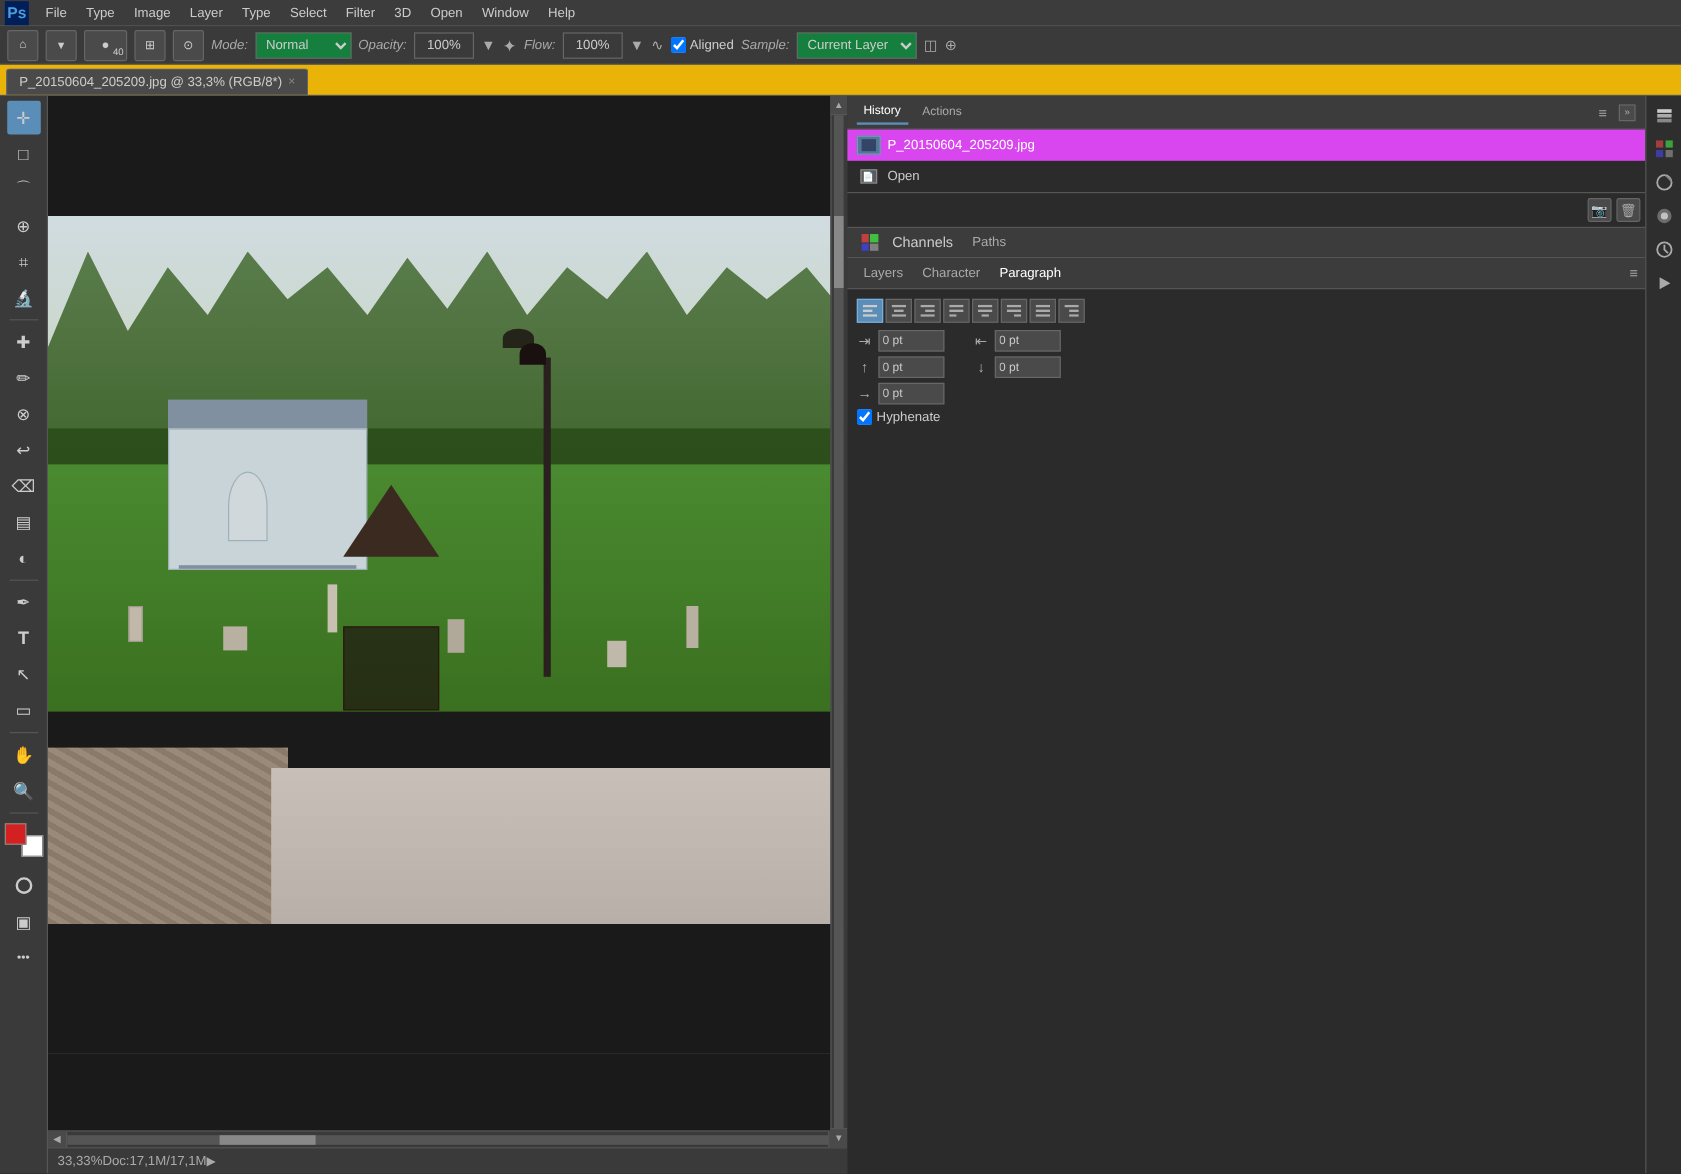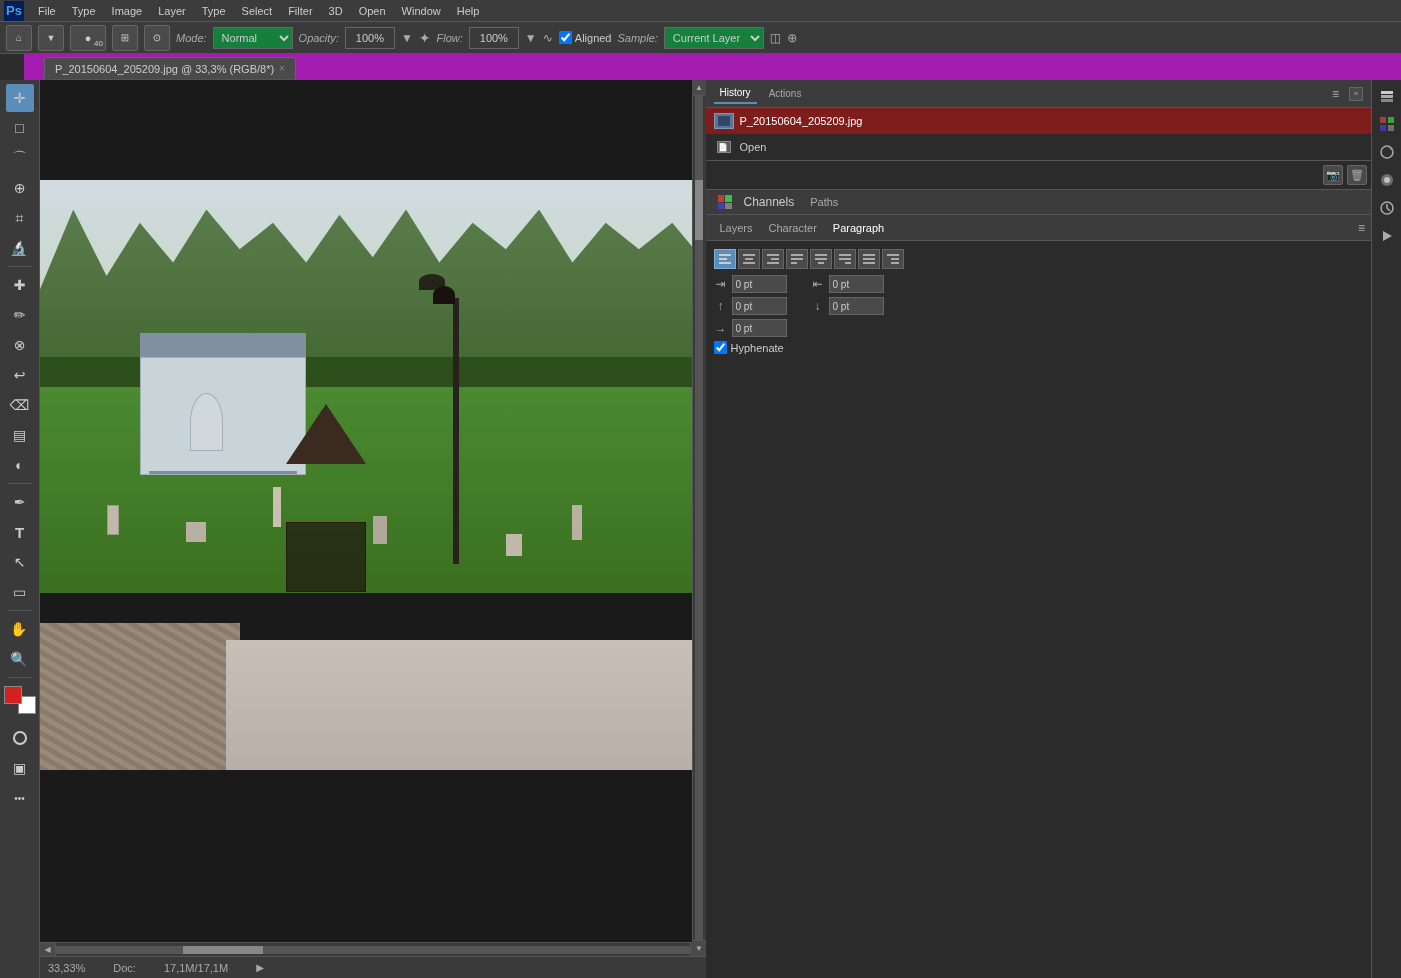--- a/index.html
+++ b/index.html
@@ -12,49 +12,49 @@
     
     #options-bar { display: flex; align-items: center; height: 32px; background: #3a3a3a; border-bottom: 1px solid #555; padding: 0 6px; gap: 6px; }
     .opt-btn { width: 26px; height: 26px; background: #4a4a4a; border: 1px solid #666; border-radius: 2px; cursor: pointer; display: flex; align-items: center; justify-content: center; color: #ccc; font-size: 10px; }
     .opt-label { font-size: 11px; color: #aaa; font-style: italic; }
     .opt-select { background: #15803d; border: 1px solid #666; color: #ccc; font-size: 11px; height: 22px; padding: 0 4px; cursor: pointer; }
     .opt-input { background: #3a3a3a; border: 1px solid #666; color: #ccc; font-size: 11px; height: 22px; width: 55px; padding: 0 4px; text-align: center; }
     .opt-icon { color: #aaa; font-size: 12px; cursor: pointer; }
     .opt-checkbox-label { display: flex; align-items: center; gap: 3px; font-size: 11px; color: #ccc; cursor: pointer; }
 
     
-    #tab-bar { height: 26px; background: #a21caf; border-bottom: 1px solid #555; display: flex; align-items: flex-end; padding-left: 20px; margin-left: 24px; }
+    #tab-bar { height: 26px; background: #eab308; border-bottom: 1px solid #555; display: flex; align-items: flex-end; padding-left: 5px; }
     .tab { display: flex; align-items: center; gap: 5px; height: 22px; background: #4a4a4a; padding: 0 10px; border-radius: 3px 3px 0 0; border: 1px solid #666; border-bottom: none; font-size: 11px; color: #ccc; cursor: pointer; }
     .tab-close { cursor: pointer; color: #888; font-size: 10px; }
 
     
     #main-layout { display: flex; width: 1401px; height: calc(978px - 22px - 32px - 26px); }
 
     
     #left-toolbar { width: 40px; background: #3a3a3a; border-right: 1px solid #555; display: flex; flex-direction: column; align-items: center; padding: 4px 0; gap: 2px; overflow: hidden; }
     .tool-btn { width: 28px; height: 28px; display: flex; align-items: center; justify-content: center; cursor: pointer; border-radius: 2px; color: #ccc; font-size: 14px; position: relative; }
     .tool-btn.active { background: #5a8db8; }
     .tool-separator { width: 24px; height: 1px; background: #555; margin: 2px 0; }
 
     
     #canvas-area { flex: 1; background: #5a5a5a; position: relative; overflow: hidden; display: flex; flex-direction: column; }
     #canvas-black-top { height: 100px; background: #1a1a1a; }
     #canvas-img-container { flex: 1; position: relative; background: #1a1a1a; display: flex; }
     #canvas-bottom { height: 100px; background: #1a1a1a; }
-    #status-bar { height: 22px; background: #3a3a3a; border-top: 1px solid #555; display: flex; align-items: center; padding: 0 8px; gap: 28px; }
+    #status-bar { height: 22px; background: #3a3a3a; border-top: 1px solid #555; display: flex; align-items: center; padding: 0 8px; gap: 0; }
     #right-icons { width: 30px; background: #2e2e2e; border-left: 1px solid #555; display: flex; flex-direction: column; align-items: center; padding: 4px 0; gap: 6px; }
     #right-side { display: flex; flex: 1; }
 
     
     .panel-header { display: flex; align-items: center; height: 28px; background: #3c3c3c; border-bottom: 1px solid #555; padding: 0 8px; gap: 6px; }
     .panel-tab { font-size: 10px; color: #aaa; cursor: pointer; padding: 4px 6px; }
     .panel-tab.active { color: #fff; border-bottom: 2px solid #5a8db8; }
     .panel-menu-btn { margin-left: auto; color: #aaa; cursor: pointer; font-size: 12px; }
     .history-item { display: flex; align-items: center; height: 26px; padding: 0 8px; gap: 6px; cursor: pointer; }
-    .history-item.active { background: #7f1d1d; }
+    .history-item.active { background: #d946ef; }
     .bottom-panel-tabs { display: flex; align-items: center; height: 26px; background: #3c3c3c; border-bottom: 1px solid #555; padding: 0 6px; }
     .bottom-panel-tab { font-size: 11px; color: #aaa; cursor: pointer; padding: 4px 8px; }
     .bottom-panel-tab.active { color: #fff; }
 
     
     #paragraph-panel { padding: 6px; }
     .para-align-row { display: flex; gap: 2px; margin-bottom: 6px; }
     .para-btn { width: 22px; height: 20px; background: #4a4a4a; border: 1px solid #666; display: flex; align-items: center; justify-content: center; cursor: pointer; font-size: 10px; color: #aaa; }
     .para-btn.active { background: #5a8db8; border-color: #7aadda; }
     .para-input-row { display: flex; align-items: center; gap: 4px; margin-bottom: 4px; }

